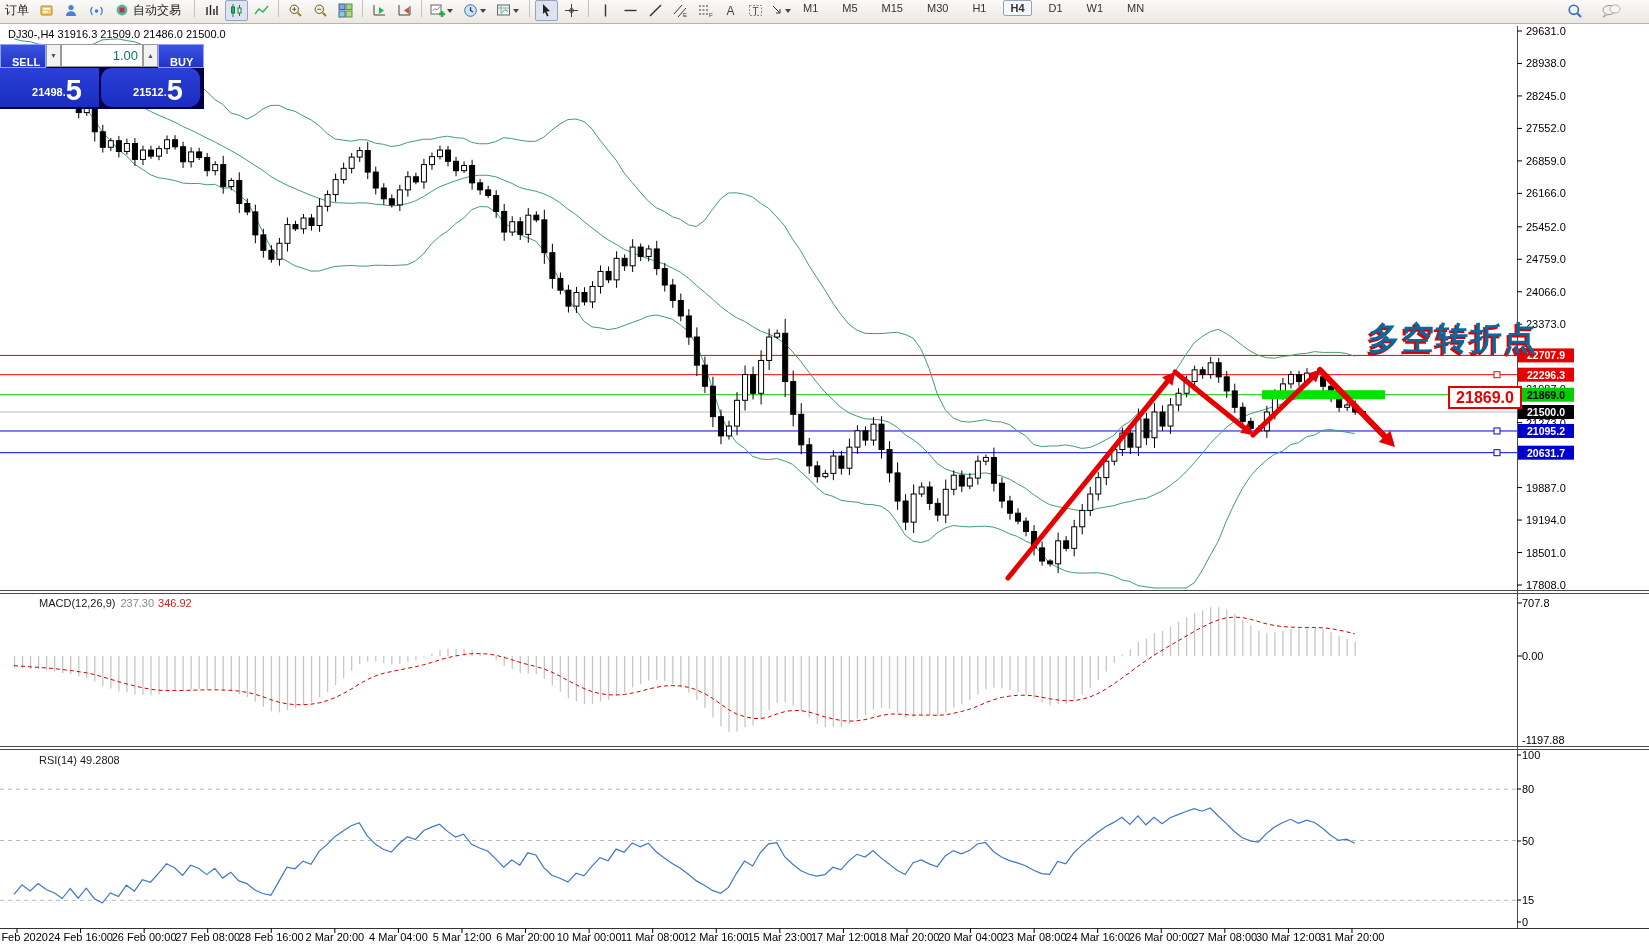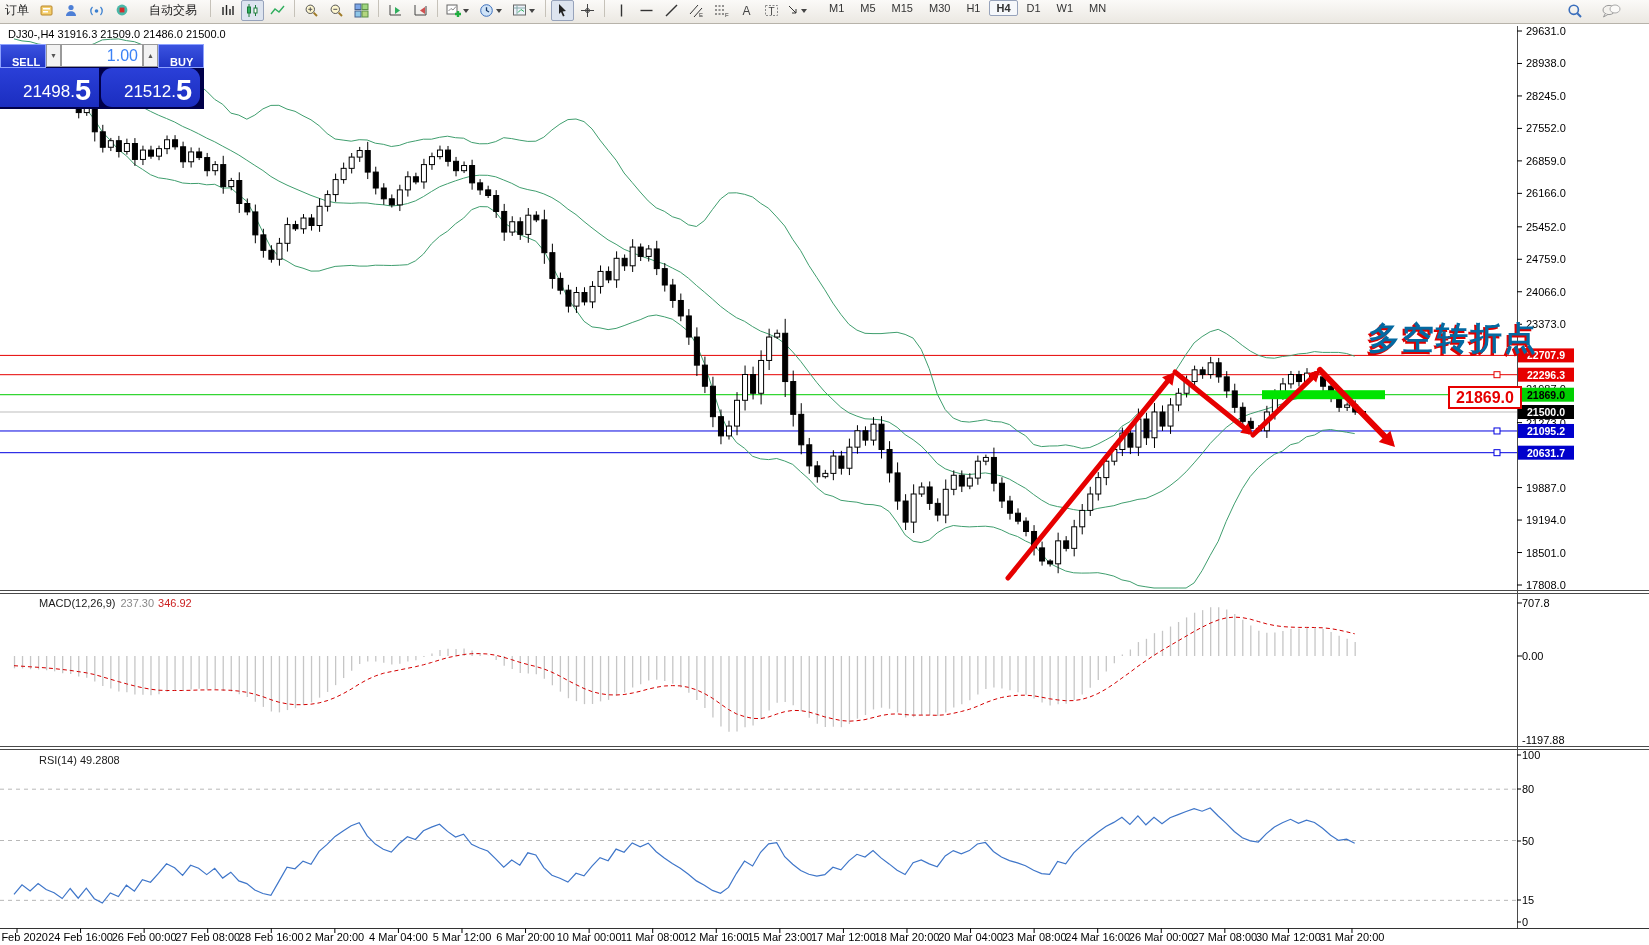--- a/index.html
+++ b/index.html
@@ -12,37 +12,37 @@
       display:flex;align-items:flex-start;font-size:12px;color:#222;}
   .ibtn{height:19px;min-width:21px;display:flex;align-items:center;justify-content:center;
         border:1px solid transparent;border-radius:2px;margin:0 1px;cursor:default;}
   .ibtn.active{border-color:#97a3bb;background:#dde4ef;}
   .tbtxt{padding:0 3px;white-space:nowrap;}
   .sep{width:1px;height:17px;background:#c6c2b9;margin:0 4px;}
   .caret{width:0;height:0;border-left:3px solid transparent;border-right:3px solid transparent;
          border-top:4px solid #444;margin:0 2px;}
   .tf{padding:1px 6px;margin:0 1px;border:1px solid transparent;border-radius:2px;font-size:11px;color:#333;}
   .tf.active{border-color:#97a3bb;background:#f6f8fb;font-weight:bold;}
-  #tf-box{display:flex;margin-left:10px;}
+  #tf-box{display:flex;gap:8px;}
   .tb-right{margin-left:auto;display:flex;align-items:center;padding-right:26px;}
   
   .symbolbar{position:absolute;left:8px;top:28px;font-size:11px;color:#000;z-index:4;white-space:nowrap;}
   
   .quote{position:absolute;left:0px;top:44px;width:204px;z-index:4;background:#00004a;padding-bottom:2px;}
   .q-row1{display:flex;height:23px;}
   .q-sell,.q-buy{width:46px;border:1px solid #8ea2ff;background:linear-gradient(#3b53e0,#2035c6);
         color:#fff;font-size:11px;font-weight:bold;font-family:"Liberation Sans",sans-serif;padding:11px;}
   .q-spin{width:16px;border:1px solid #9a9a9a;background:#f2f2f2;color:#555;font-size:7px;padding:0;}
-  .q-vol{width:72px;border:1px solid #9a9a9a;background:#fff;color:#3b82f6;font-size:16px;
+  .q-vol{width:72px;border:1px solid #9a9a9a;background:#fff;color:#0f766e;font-size:13px;
          text-align:right;padding:0 4px;font-family:"Liberation Sans",sans-serif;}
   .q-row2{display:flex;margin-top:1px;}
   .q-price{width:99px;height:39px;background:linear-gradient(#2a40d8,#1b2dc0);color:#fff;
            display:flex;align-items:flex-end;justify-content:center;margin-right:2px;}
   .q-price:last-child{margin-right:0;border-radius:11px;}
-  .q-price .sm{font-size:17px;font-weight:normal;line-height:30px;margin-left:15px;}
+  .q-price .sm{font-size:11px;font-weight:bold;line-height:30px;margin-left:15px;}
   .q-price .big{font-size:29px;font-weight:bold;line-height:33px;}
   
   .indlabel{position:absolute;z-index:3;font-size:11px;color:#1a1a1a;white-space:nowrap;padding-left:31px;}
   .v-hist{color:#8a8a8a;margin-left:5px;}
   .v-sig{color:#c22;margin-left:4px;}
   
   .anno-title{position:absolute;left:1368px;top:317px;z-index:3;font-size:32px;font-weight:bold;
               letter-spacing:2px;color:#0369a1;text-shadow:-2px 2px 0 #dd0000;white-space:nowrap;}
   .anno-box{position:absolute;left:1448px;top:386px;width:70px;height:19px;z-index:3;
             border:2px solid #e60000;background:#fff;color:#e60000;font-size:16px;font-weight:bold;
@@ -713,21 +713,21 @@
         <circle cx="7" cy="4.5" r="2.6" fill="#4d7fd6"></circle>
         <path d="M2 13c0-3 2.3-4.8 5-4.8S12 10 12 13Z" fill="#4d7fd6"></path>
       </svg>
     </span>
   <span class="ibtn">
       <svg class="micon" width="15" height="15">
         <circle cx="7.5" cy="8" r="1.8" fill="#3a7fd0"></circle>
         <path d="M3.5 12a5.6 5.6 0 0 1 0-8M11.5 4a5.6 5.6 0 0 1 0 8" fill="none" stroke="#3a7fd0" stroke-width="1.3"></path>
       </svg>
     </span>
-  <span class="ibtn" style="width:auto;padding:0 4px;gap:16px;">
+  <span class="ibtn" style="width:auto;padding:0 4px;">
     <svg class="micon" width="15" height="15">
         <circle cx="7" cy="7" r="5.4" fill="#49b8a8"></circle>
         <rect x="4.6" y="4.6" width="4.8" height="4.8" fill="#d42a2a"></rect>
       </svg>
     <span class="tbtxt">自动交易</span>
   </span>
   <span class="sep"></span>
   <span class="ibtn">
       <svg class="micon" width="15" height="15">
         <path d="M3 12V4M6.5 12V2M10 12V6M13 12V3" stroke="#222" stroke-width="1.4" fill="none"></path>

